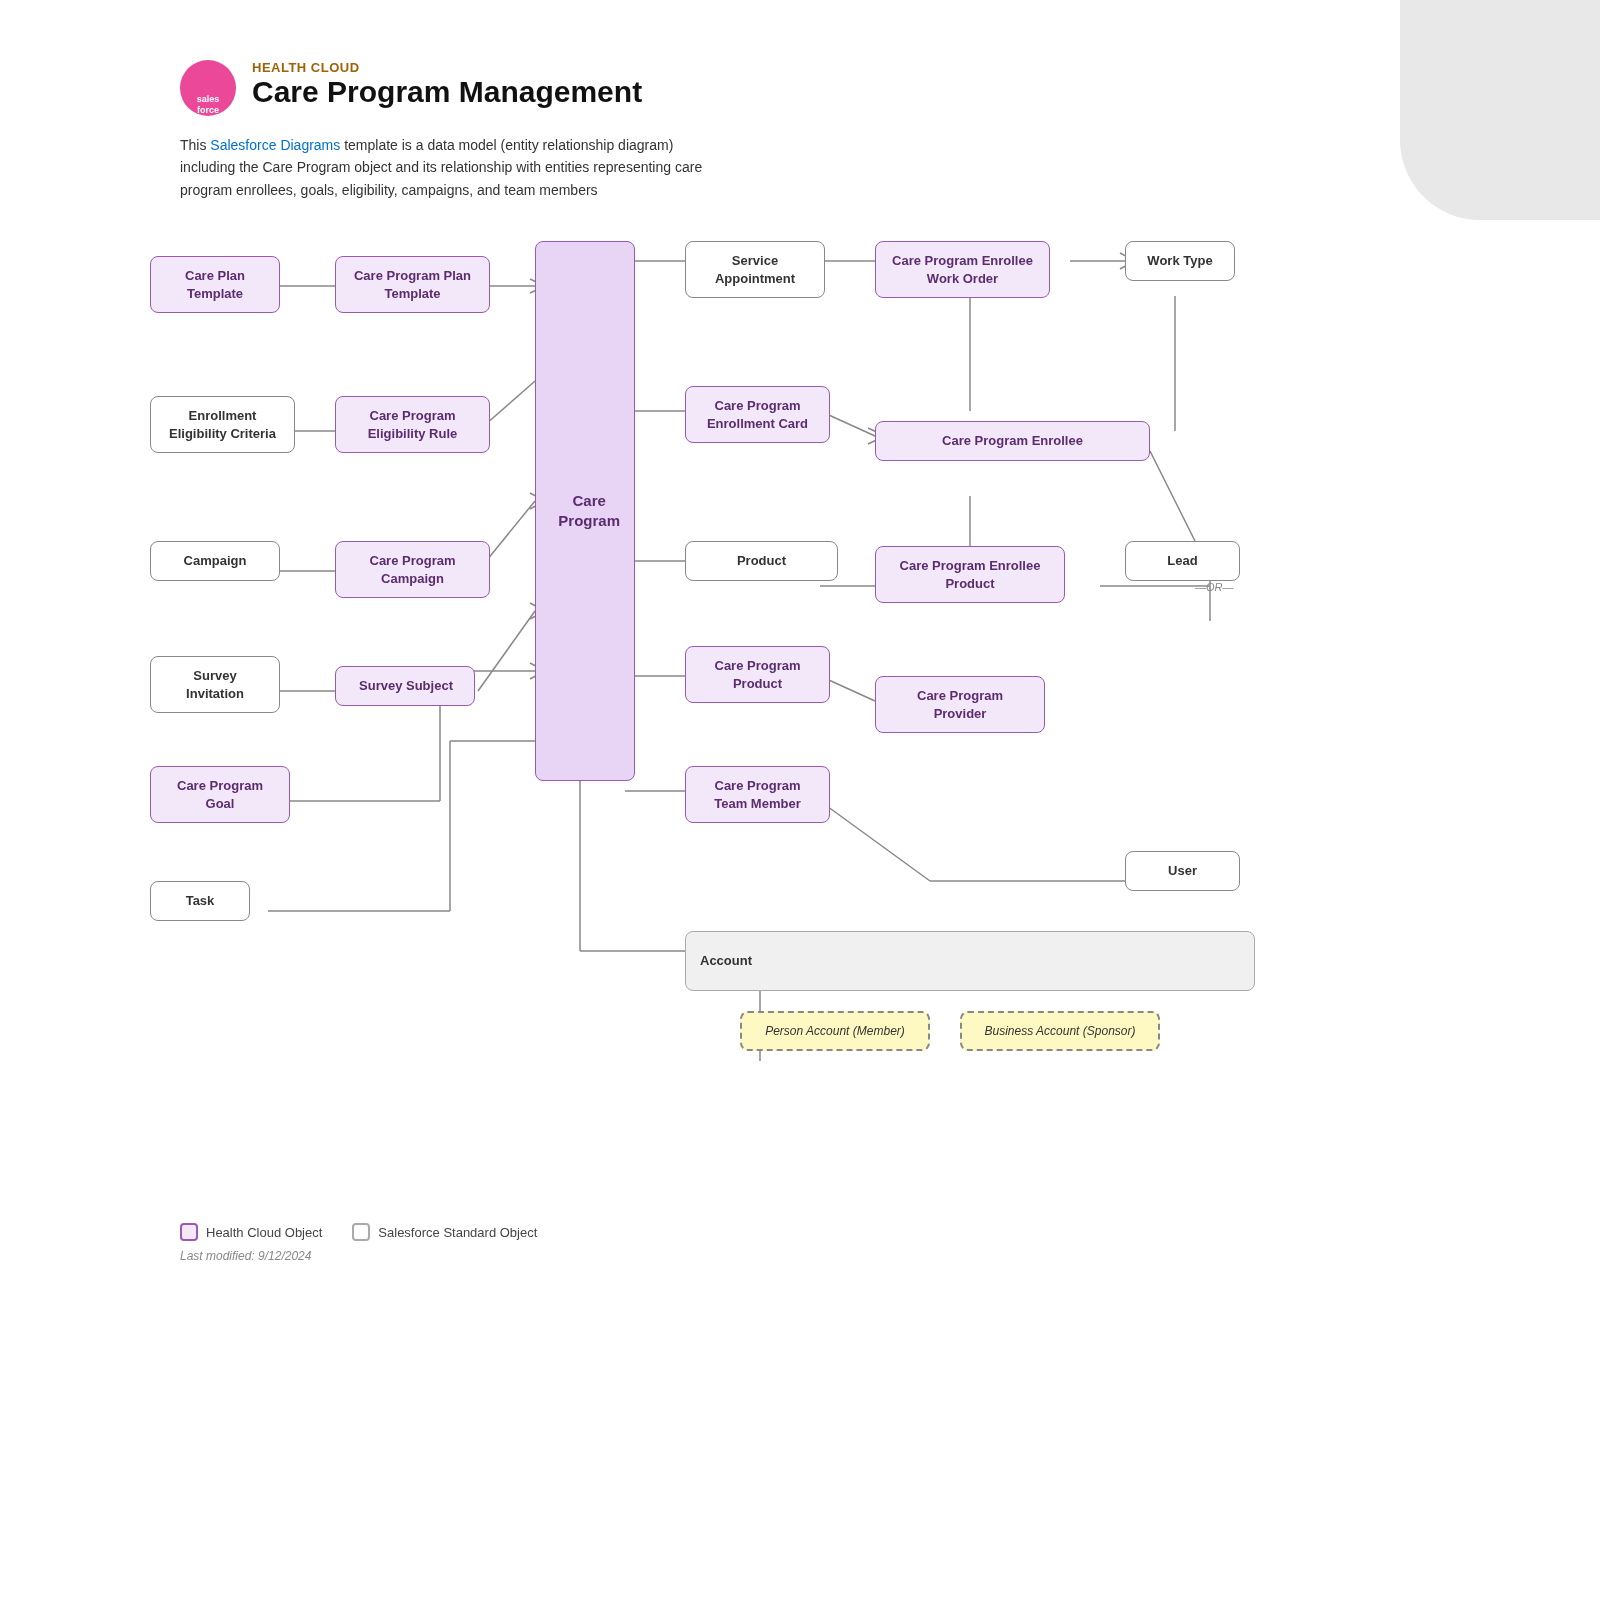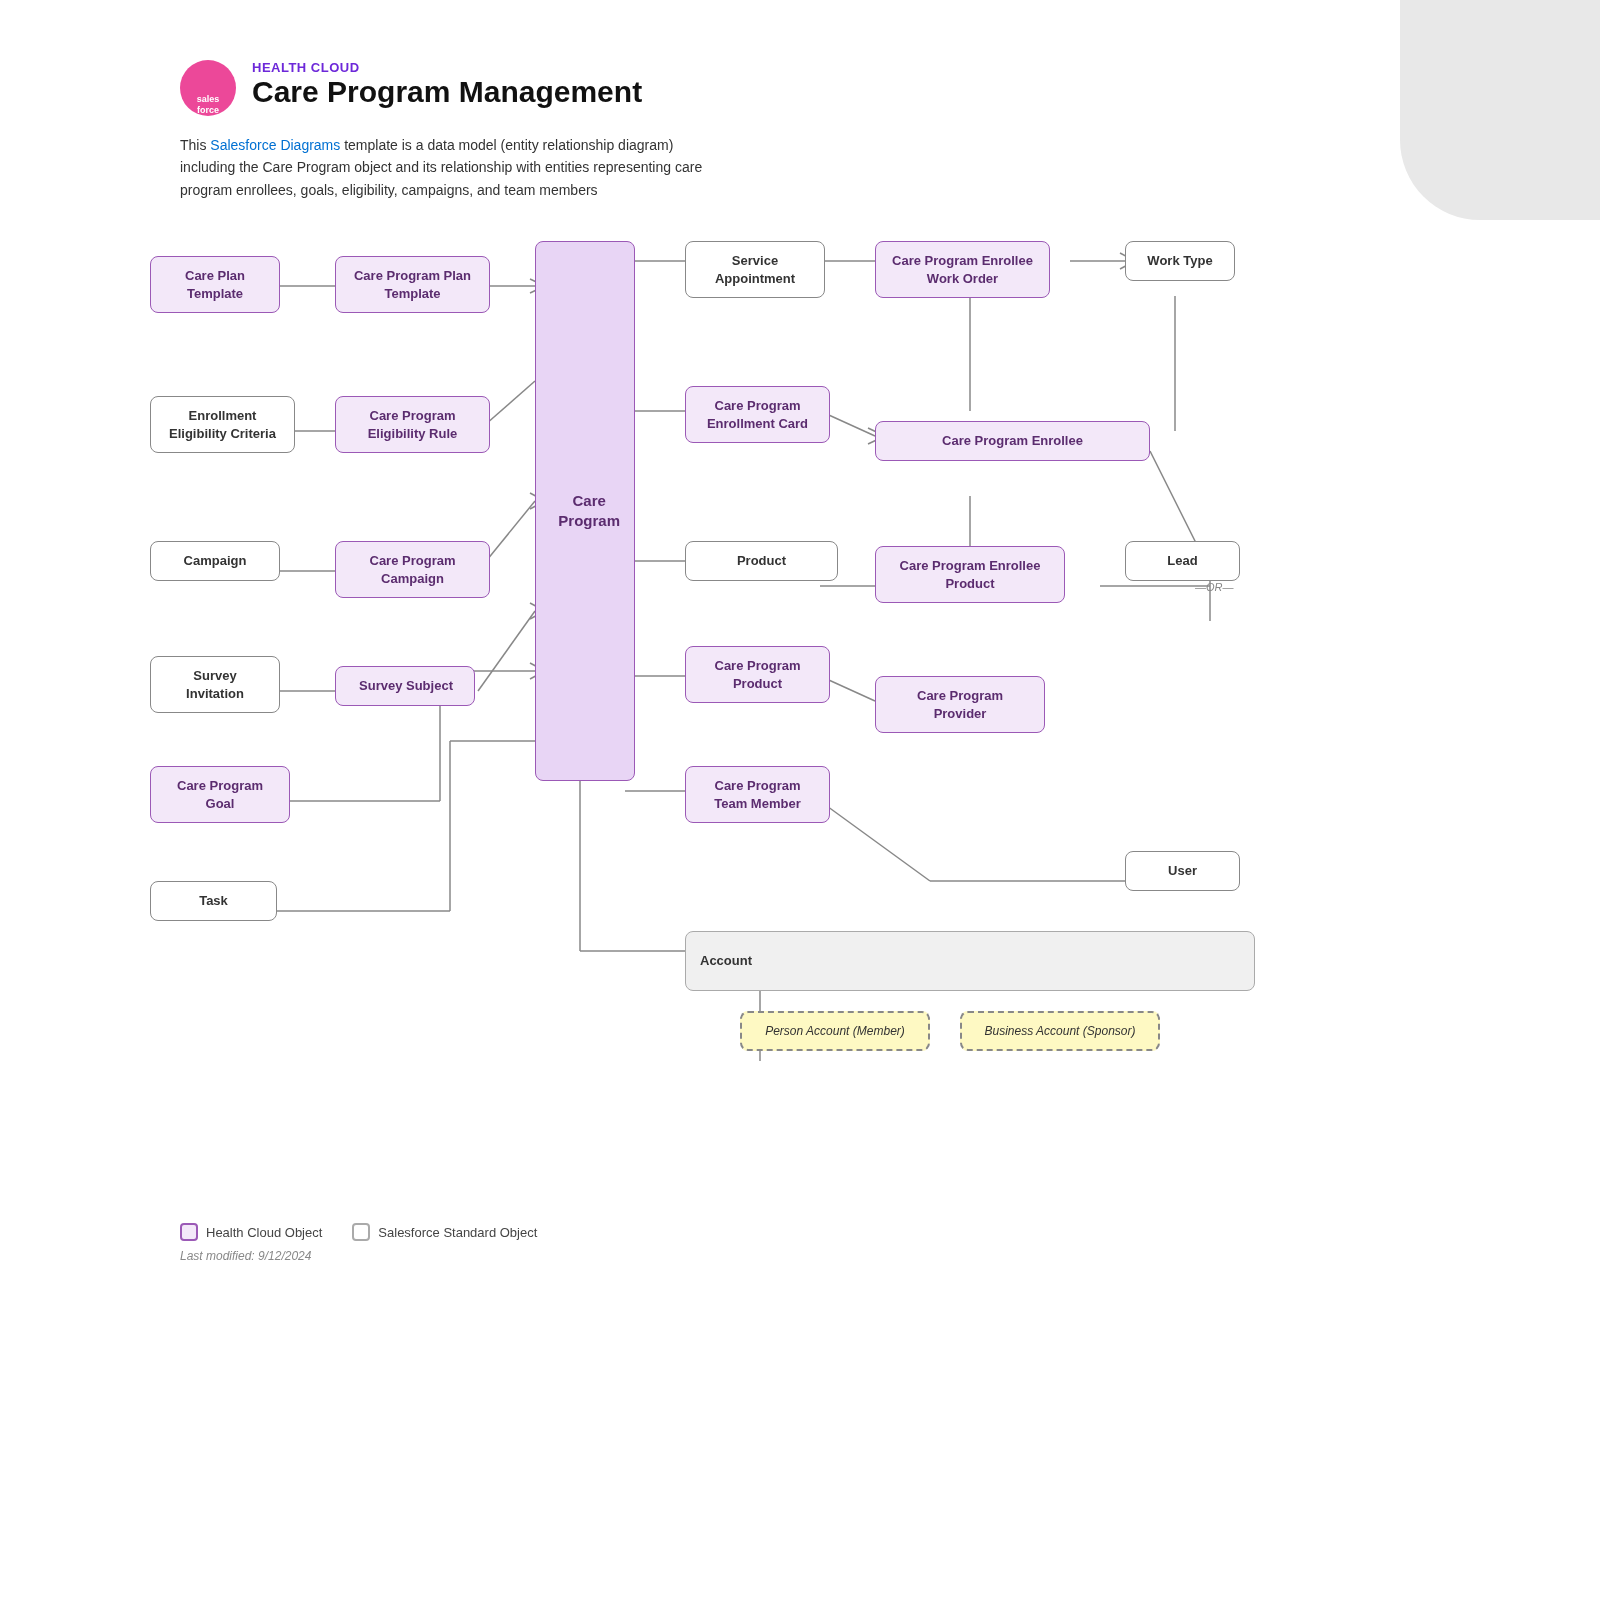--- a/index.html
+++ b/index.html
@@ -33,21 +33,21 @@
       color: white;
       font-size: 9px;
       font-weight: bold;
       text-align: center;
       line-height: 1.2;
     }
     .title-block {}
     .title-sub {
       font-size: 13px;
       font-weight: 700;
-      color: #6d28d9;
+      color: #a16207;
       letter-spacing: 0.5px;
       text-transform: uppercase;
     }
     .title-main {
       font-size: 30px;
       font-weight: 700;
       color: #111;
     }
 
     
@@ -365,21 +365,21 @@
 
   <div class="entity purple" style="left:585px; top:535px; width:145px;">
     <span>Care Program
 Team Member</span>
   </div>
 
   <div class="entity" style="left:1025px; top:620px; width:115px;">
     <span>User</span>
   </div>
 
-  <div class="entity" style="left:50px; top:650px; width:127px;">
+  <div class="entity" style="left:50px; top:650px; width:100px;">
     <span>Task</span>
   </div>
 
   <div class="entity light-gray" style="left:585px; top:700px; width:570px; height:60px; display:flex; align-items:center; justify-content:flex-start; ">
     <span>Account</span>
   </div>
 
   <div class="entity gray-dashed" style="left:640px; top:780px; width:190px; font-style:italic; font-weight:400; font-size:12px;">
     <span>Person Account
 (Member)</span>

